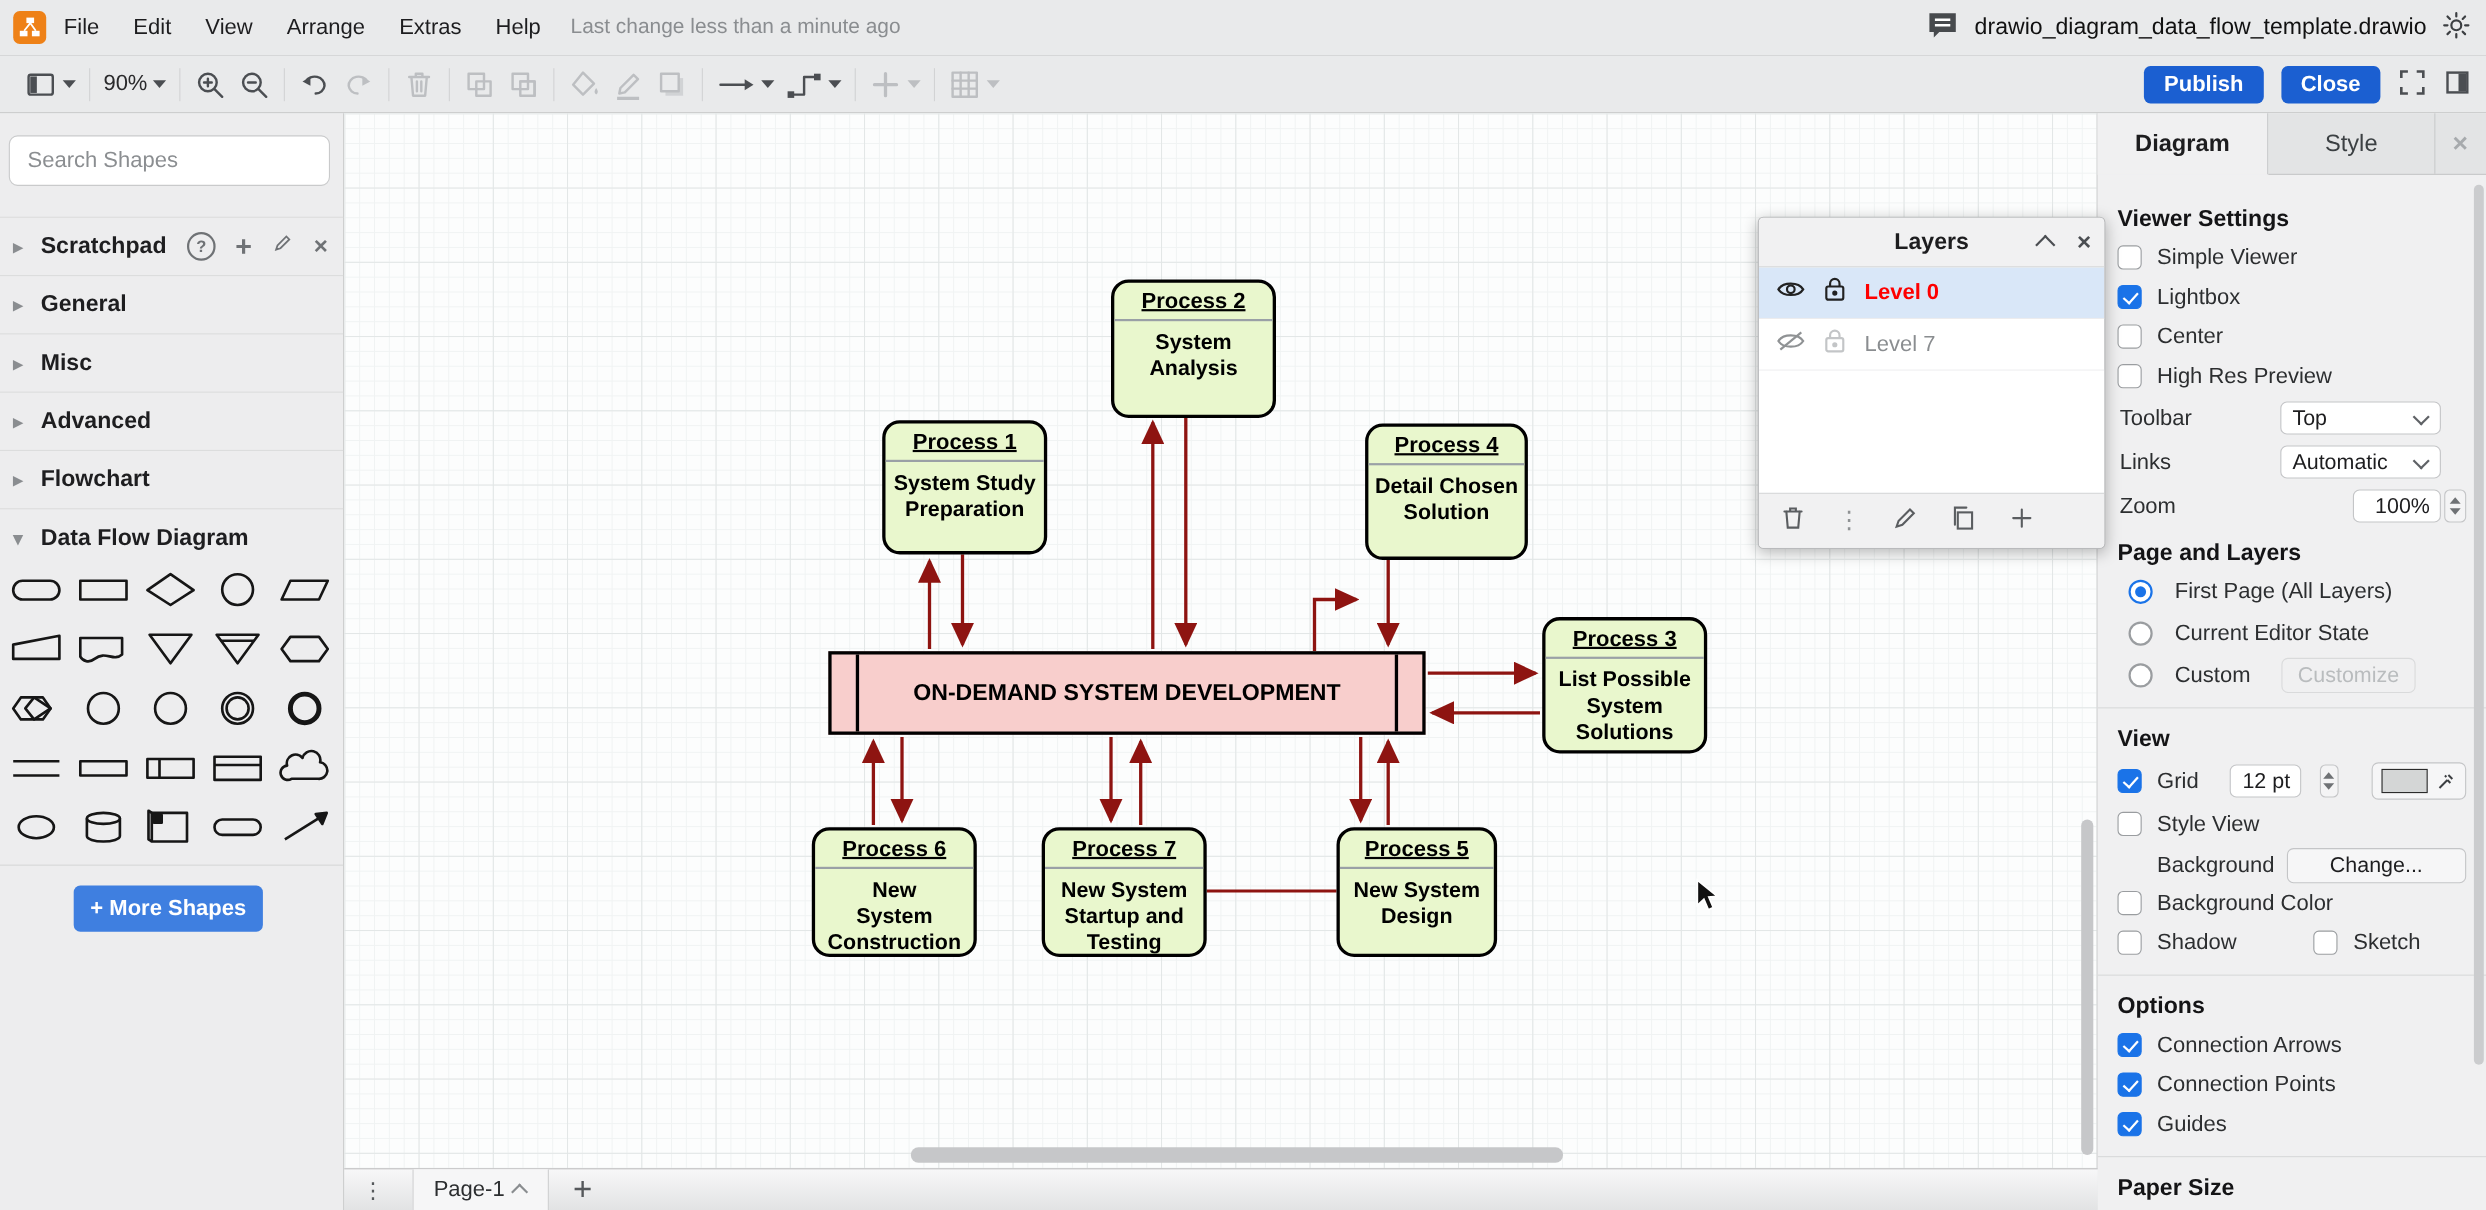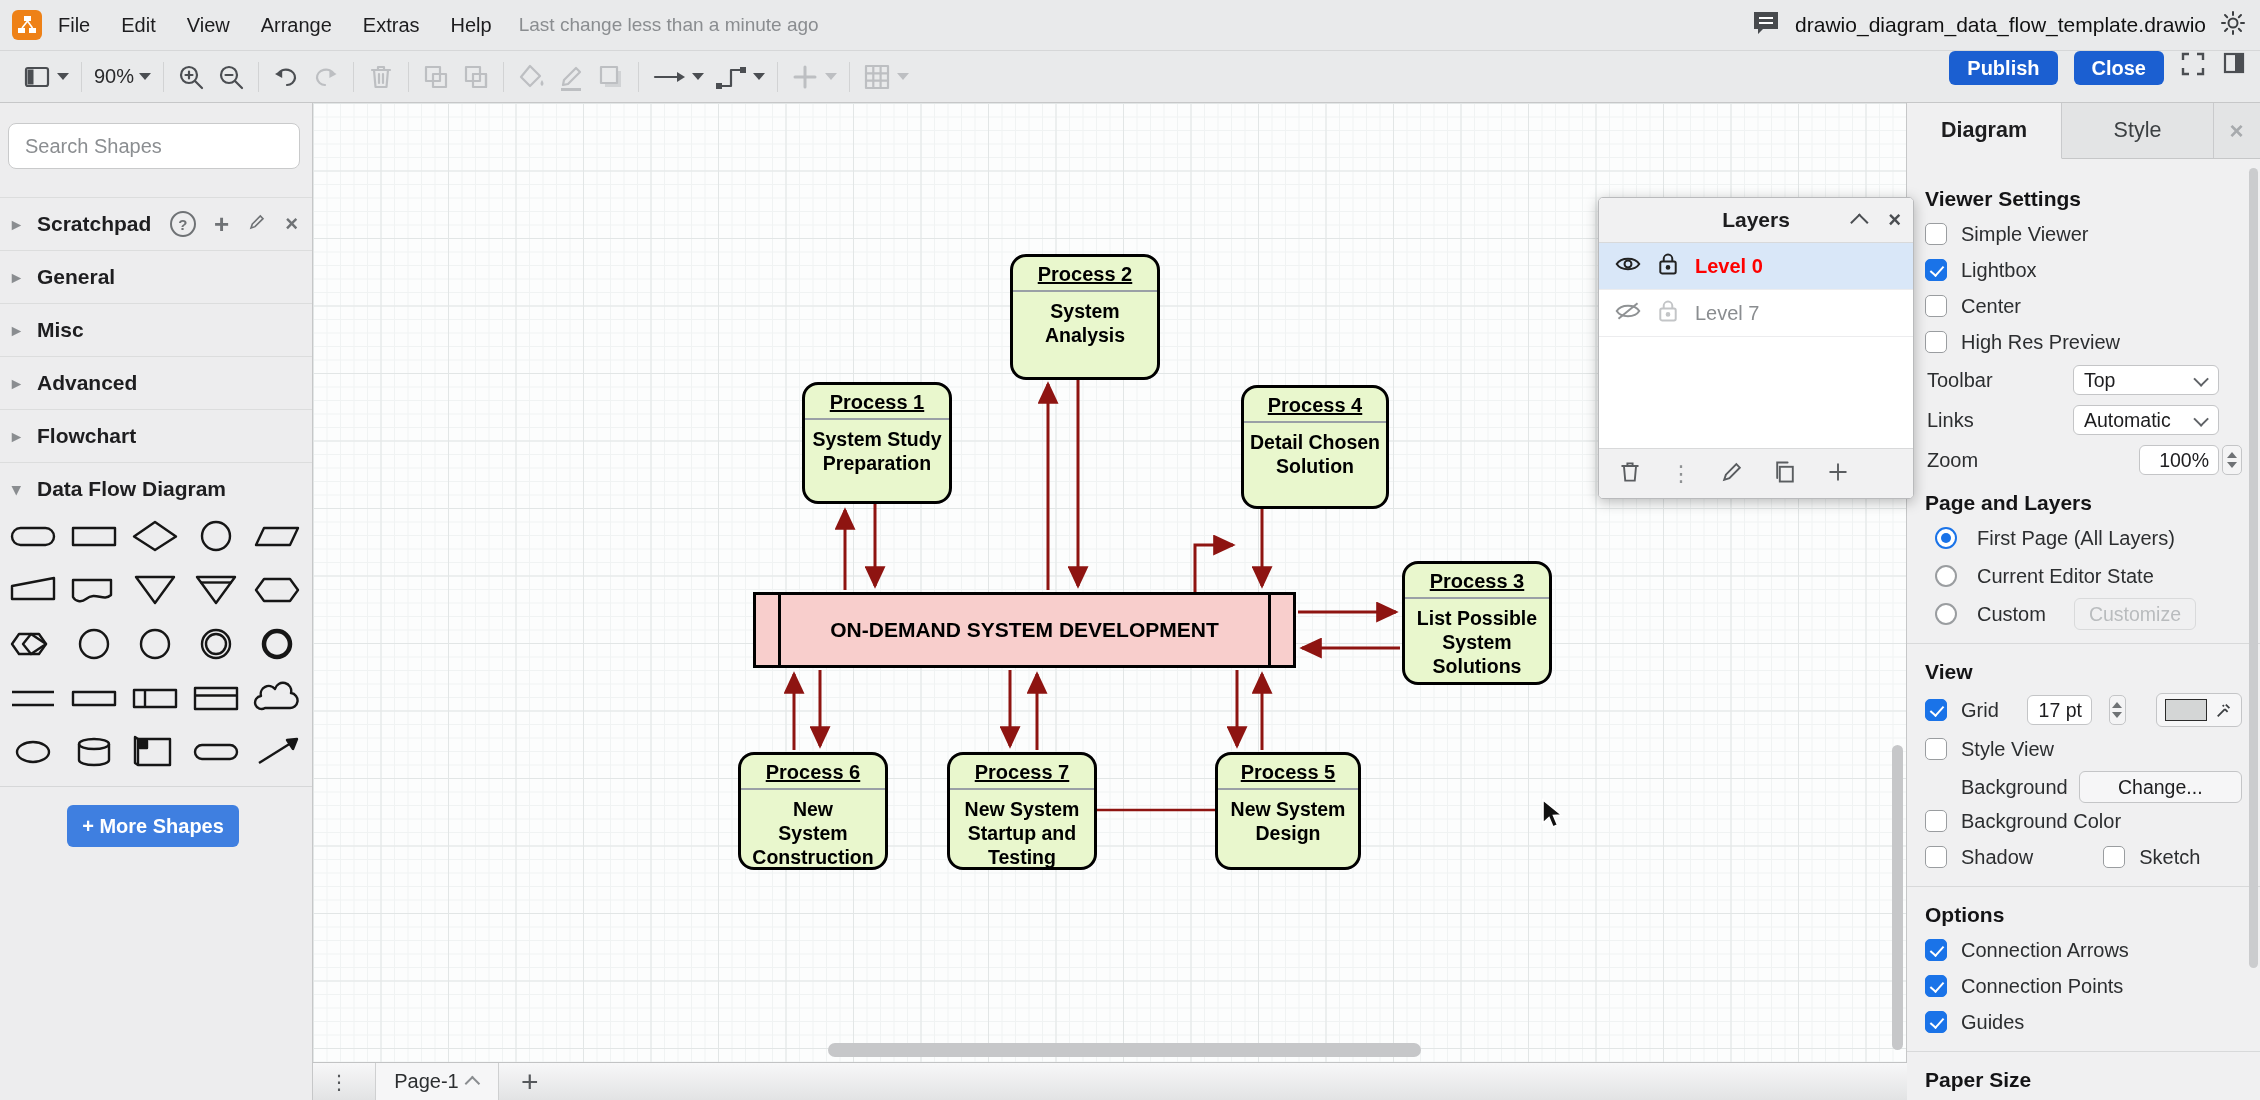--- a/index.html
+++ b/index.html
@@ -23,21 +23,21 @@
   .tsep{width:1px;height:30px;background:#d2d3d4;}
   .ticon{display:flex;align-items:center;gap:5px;}
   .ticon svg{stroke:#4b4e52;fill:none;stroke-width:2.2;stroke-linecap:round;stroke-linejoin:round;}
   .ticon .fillpart{fill:#4b4e52;stroke:none;}
   .ticon.dis svg{stroke:#bdbfc2;}
   .ticon.dis .fillpart{fill:#bdbfc2;}
   .caret{width:0;height:0;border-left:6px solid transparent;border-right:6px solid transparent;
          border-top:7px solid #4b4e52;}
   .caret.disc{border-top-color:#bdbfc2;}
   .zoom-label{font-size:20px;color:#2a2a2c;}
-  .tb-right{position:absolute;right:14px;top:0;height:52px;display:flex;align-items:flex-start;gap:16px;}
+  .tb-right{position:absolute;right:14px;top:0;height:52px;display:flex;align-items:center;gap:16px;}
   .btn-blue{height:34px;padding:0 18px;border-radius:6px;background:#1b5fd1;color:#fff;
             font-size:20px;font-weight:bold;display:flex;align-items:center;border:none;}
   
   .sidebar{position:absolute;left:0;top:103px;width:313px;height:997px;background:#ededee;
            border-right:1px solid #c6c7c8;box-sizing:border-box;}
   .search-wrap{position:absolute;left:8px;top:20px;width:290px;height:44px;background:#fff;
                border:1px solid #c9cacb;border-radius:8px;display:flex;align-items:center;}
   .search-wrap input{border:none;outline:none;background:transparent;flex:1;margin-left:14px;
                      font-size:20px;font-family:inherit;color:#333;}
   .search-wrap input::placeholder{color:#8b8e91;}
@@ -680,21 +680,21 @@
           </div>
         </div>
 
       <hr class="rdivider">
       <div class="rhead">View</div>
 
       <div class="chk-row" style="height:32px">
         <span class="cbox checked"></span>
         <span>Grid</span>
         <span style="flex:1"></span>
-        <span class="num-input" style="width:74px">17 pt</span>
+        <span class="num-input" style="width:74px">12 pt</span>
         <span class="stepper">
             <span class="st-up"></span>
             <span class="st-dn"></span>
           </span>
         <span class="swatch-btn" style="margin-left:16px">
           <span class="swatch"></span>
           <svg width="18" height="18" viewBox="0 0 20 20" style="stroke:#3c3f42;fill:none;stroke-width:2">
             <path d="M3 17 l8 -8 M11 9 l3 3 M12 4 l4 4 M10 6 l-1.5 -1.5"></path>
           </svg>
         </span>

